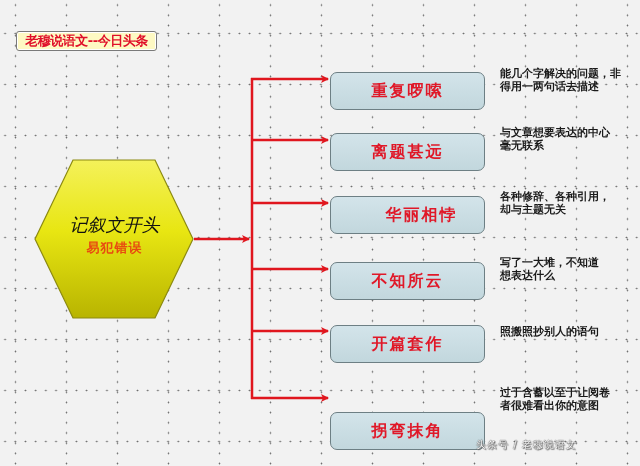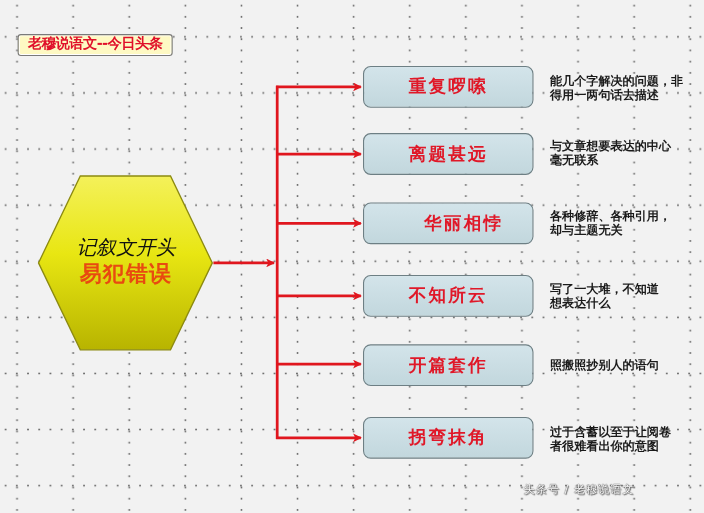--- a/index.html
+++ b/index.html
@@ -27,31 +27,32 @@
   }
   .hexagon { position: absolute; left: 34px; top: 159px; width: 161px; height: 160px; }
   .hex-text {
     position: absolute; left: 34px; top: 214px; width: 161px; text-align: center;
   }
   .hex-line1 {
     display: block; font-size: 18px; font-style: italic; color: #111;
     font-family: Liberation Serif, serif; line-height: 22px;
   }
   .hex-line2 {
-    display: block; font-size: 20px; font-weight: bold; color: #e84a10;
+    display: block; font-size: 13px; font-weight: bold; color: #e84a10;
     line-height: 24px; letter-spacing: 1px;
   }
   svg.connectors { position: absolute; left: 0; top: 0; }
   .node {
     position: absolute; left: 330px; width: 155px; height: 38px;
     border: 1.5px solid #6d7f84; border-radius: 7px;
     background: linear-gradient(#d3e4ea, #c2d7dd);
     display: flex; align-items: center; justify-content: center;
     color: #e01828; font-weight: bold; font-size: 16px; letter-spacing: 2px;
     box-sizing: border-box;
+    margin-top: 12px;
   }
   .desc {
     position: absolute; left: 500px; width: 130px;
     font-size: 11px; font-weight: bold; color: #1a1a1a; line-height: 13px;
   }
   .watermark {
     position: absolute; left: 476px; top: 438px;
     font-size: 10px; color: #fff; letter-spacing: 1px;
     text-shadow: 0 0 1px #444, 0 0 1px #444, 1px 1px 1px #666;
   }
@@ -114,18 +115,18 @@
 <div class="node" style="top:250px;">
   <span>不知所云</span>
 </div>
 <div class="desc" style="top:256px; width:108px;">写了一大堆，不知道想表达什么</div>
 
 <div class="node" style="top:313px;text-align:right;">
   <span>开篇套作</span>
 </div>
 <div class="desc" style="top:325px;">照搬照抄别人的语句</div>
 
-<div class="node" style="top:379px;">
+<div class="node" style="top:400px;">
   <span>拐弯抹角</span>
 </div>
 <div class="desc" style="top:386px; width:112px;">过于含蓄以至于让阅卷者很难看出你的意图</div>
 
 <div class="watermark">头条号 / 老穆说语文</div>
 
 </body></html>

